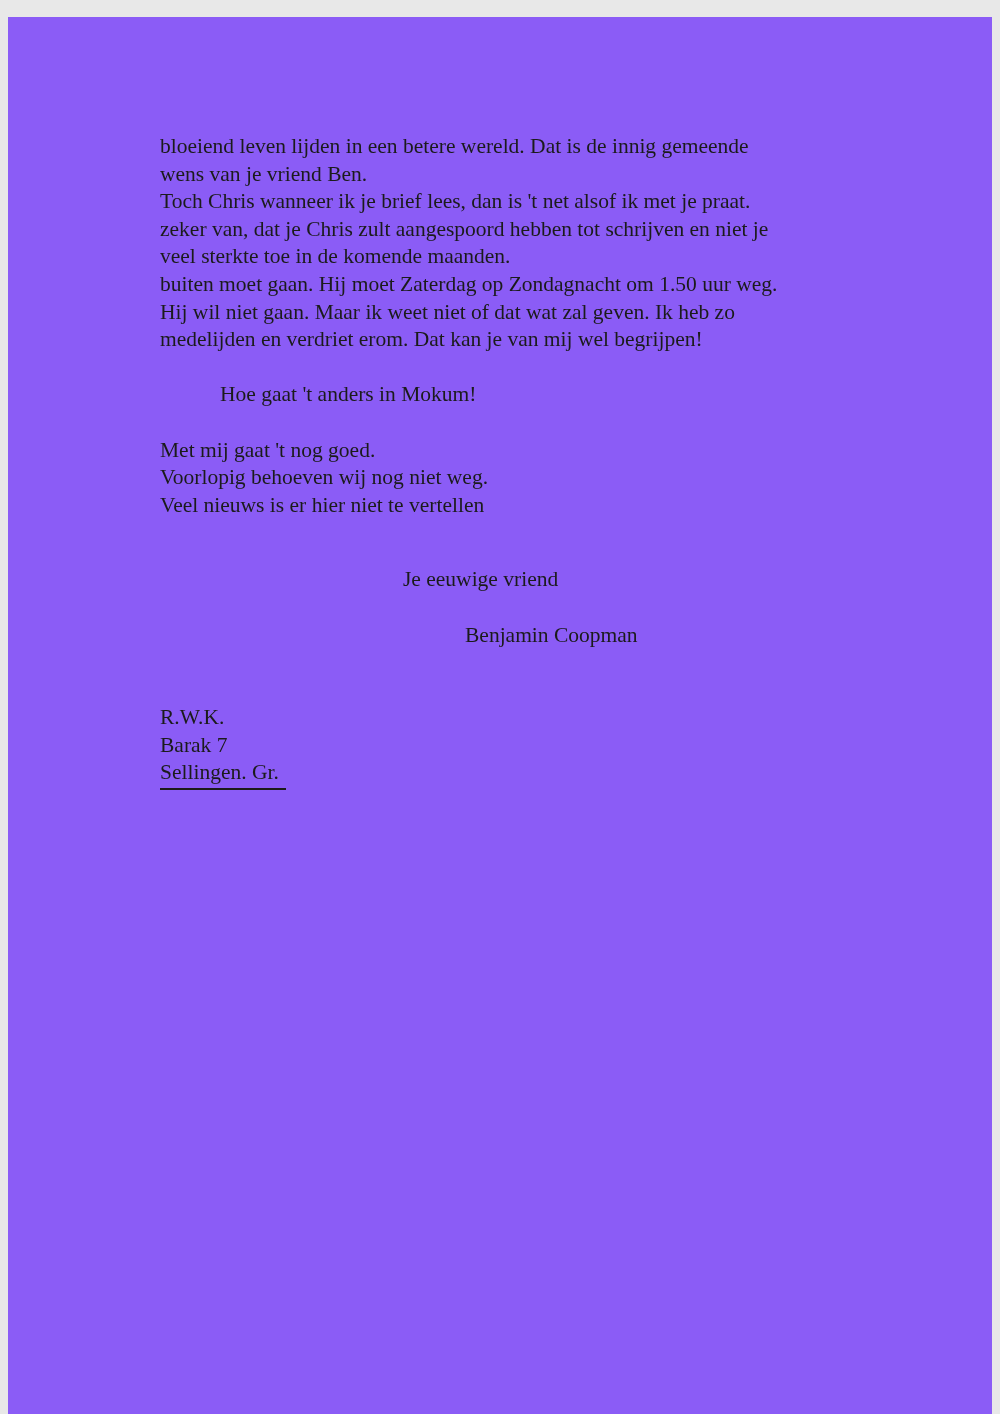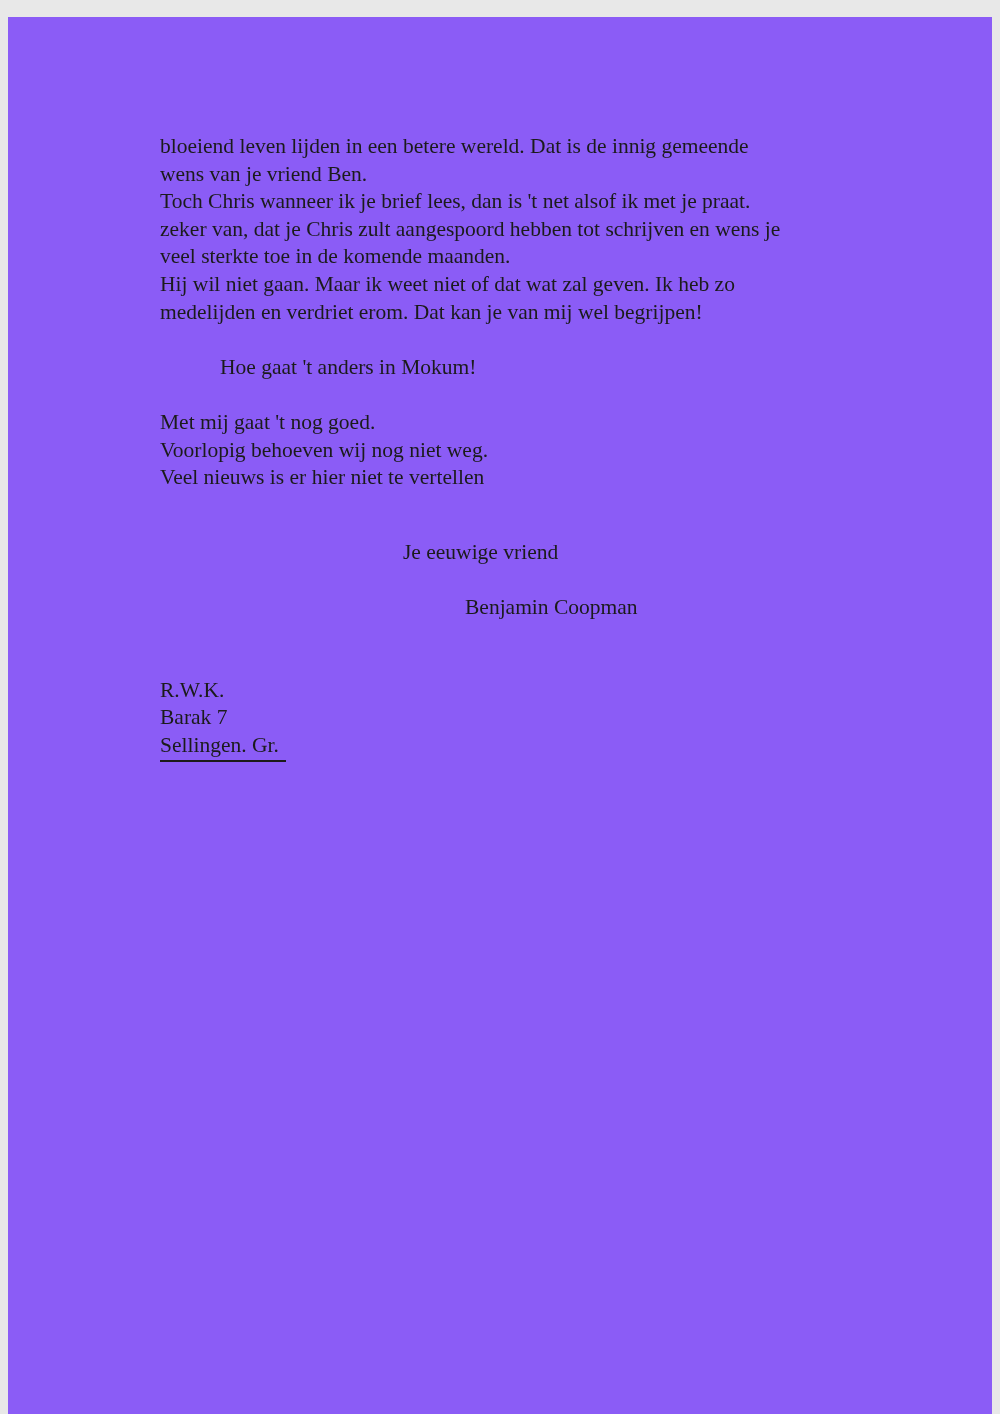--- a/index.html
+++ b/index.html
@@ -32,22 +32,23 @@
 </head>
 <body>
 
 <div class="page">
   <div class="content">
 
     <div class="body-block">
       <div class="line">bloeiend leven lijden in een betere wereld. Dat is de innig gemeende</div>
       <div class="line">wens van je vriend Ben.</div>
       <div class="line">Toch Chris wanneer ik je brief lees, dan is 't net alsof ik met je praat.</div>
-      <div class="line">zeker van, dat je Chris zult aangespoord hebben tot schrijven en wens je</div>
+      <div class="line">zeker van, dat je Chris zult aangespoord hebben tot schrijven en niet je</div>
       <div class="line">veel sterkte toe in de komende maanden.</div>
+      <div class="line">buiten moet gaan. Hij moet Zaterdag op Zondagnacht om 1.50 uur weg.</div>
       <div class="line">Hij wil niet gaan. Maar ik weet niet of dat wat zal geven. Ik heb zo</div>
       <div class="line">medelijden en verdriet erom. Dat kan je van mij wel begrijpen!</div>
     </div>
 
     <div class="line mokum-line">Hoe gaat 't anders in Mokum!</div>
 
     <div class="closing-block">
       <div class="line">Met mij gaat 't nog goed.</div>
       <div class="line">Voorlopig behoeven wij nog niet weg.</div>
       <div class="line">Veel nieuws is er hier niet te vertellen</div>

